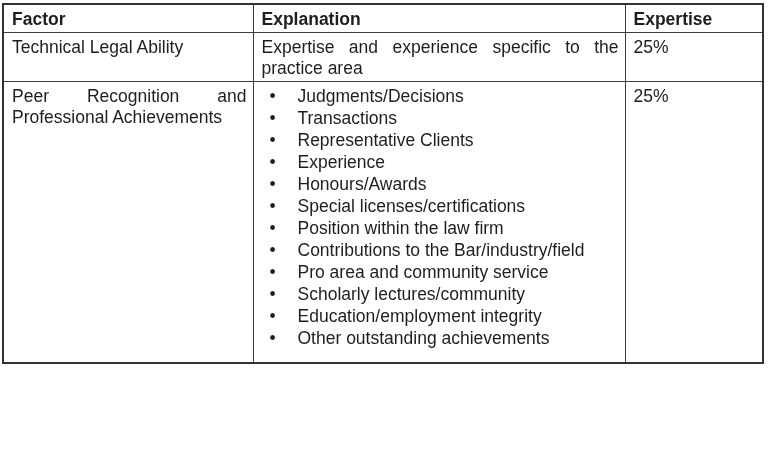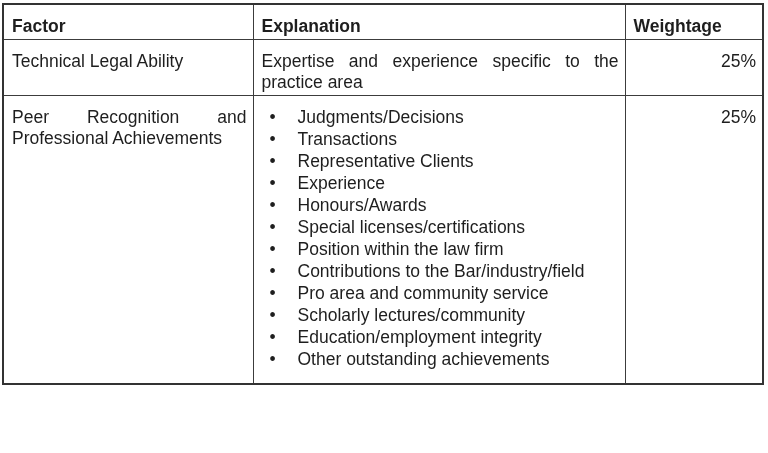--- a/index.html
+++ b/index.html
@@ -20,21 +20,21 @@
     width: 760px;
     margin: 3px 0 0 2px;
     border: 2px solid #333333;
     font-size: 17.5px;
     line-height: 21px;
   }
   table.weight-table th,
   table.weight-table td {
     border: 1.5px solid #3c3c3c;
     vertical-align: top;
-    padding: 11px 6px 2px 8px;
+    padding: 4px 6px 2px 8px;
     hyphens: none;
     word-spacing: normal;
   }
   col.c-factor    { width: 250px; }
   col.c-explain   { width: 372px; }
   col.c-weight    { width: 138px; }
 
   th {
     text-align: left;
     font-weight: bold;
@@ -43,21 +43,21 @@
   }
   td.factor-cell {
     text-align: justify;
     padding-right: 7px;
   }
   td.explain-cell {
     text-align: justify;
     margin-left: 28px;
   }
   td.weight-cell {
-    text-align: right;
+    text-align: left;
   }
   tr.row-tall td { height: 274px; }
 
   ul.bullet-list {
     margin: 0;
     padding: 0;
     list-style: none;
     text-align: left;
   }
   ul.bullet-list li {
@@ -78,21 +78,21 @@
 <table class="weight-table">
   <colgroup>
     <col class="c-factor">
     <col class="c-explain">
     <col class="c-weight">
   </colgroup>
   <thead>
     <tr>
       <th>Factor</th>
       <th>Explanation</th>
-      <th>Weightage</th>
+      <th>Expertise</th>
     </tr>
   </thead>
   <tbody>
     <tr>
       <td class="factor-cell">Technical Legal Ability</td>
       <td class="explain-cell">Expertise and experience specific to the practice area</td>
       <td class="weight-cell">25%</td>
     </tr>
     <tr class="row-tall">
       <td class="factor-cell">Peer Recognition and Professional Achievements</td>

